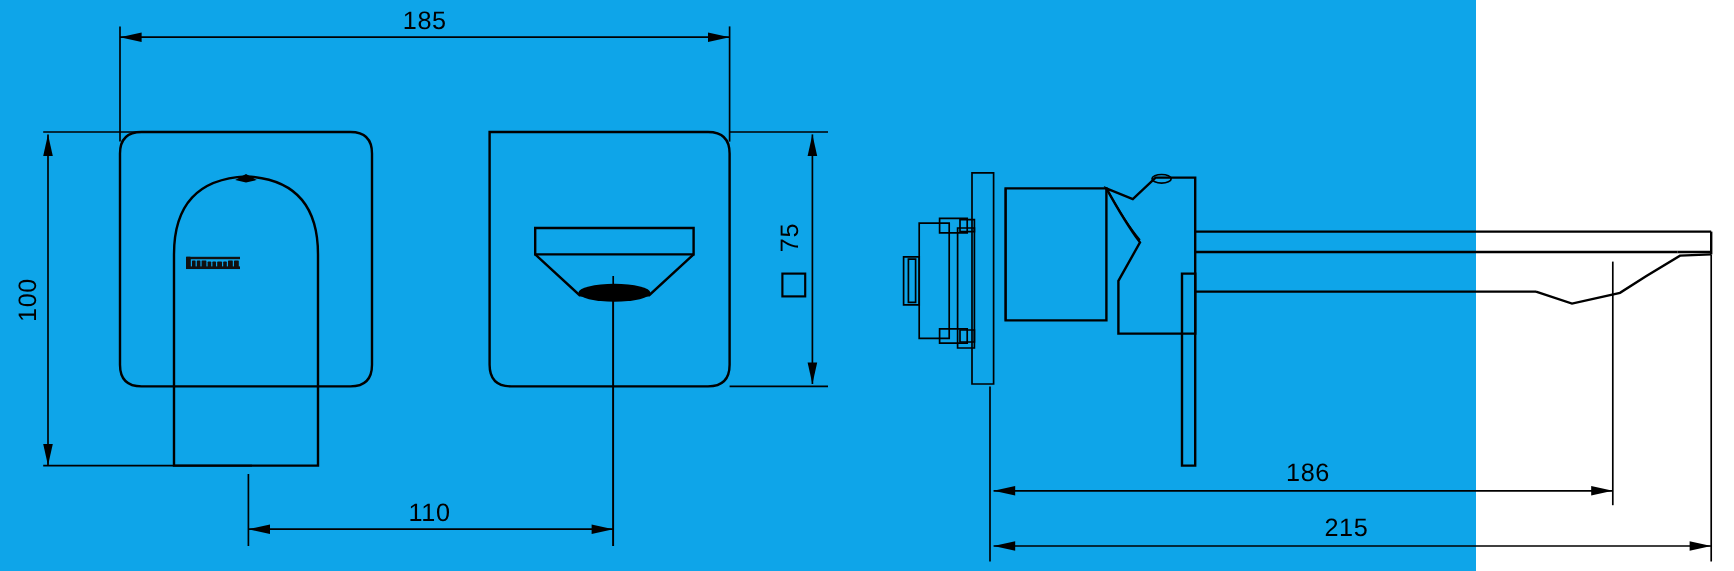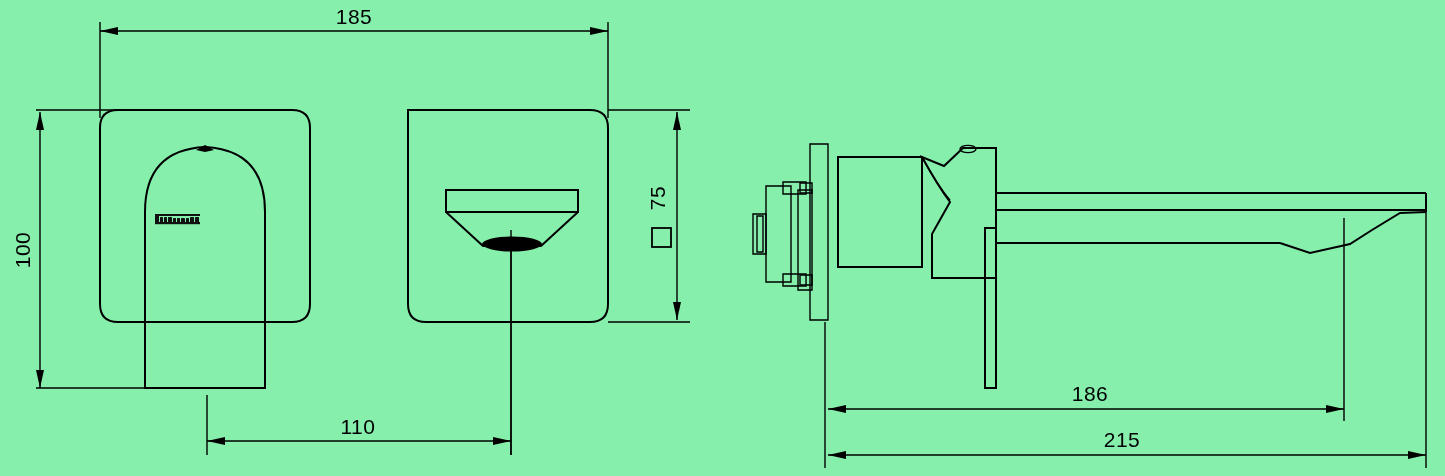--- a/index.html
+++ b/index.html
@@ -9,23 +9,23 @@
     background: #ffffff;
   }
   body {
     width: 1445px;
     height: 476px;
     font-family: "Liberation Sans", sans-serif;
     overflow: hidden;
   }
   #drawing-root {
     position: relative;
-    width: 1445px;
+    width: 1230px;
     height: 476px;
-    background: #86efac;
+    background: #0ea5e9;
   }
   svg#cad {
     display: block;
     width: 1445px;
     height: 476px;
   }
   .outline {
     fill: none;
     stroke: #000000;
     stroke-width: 2;

